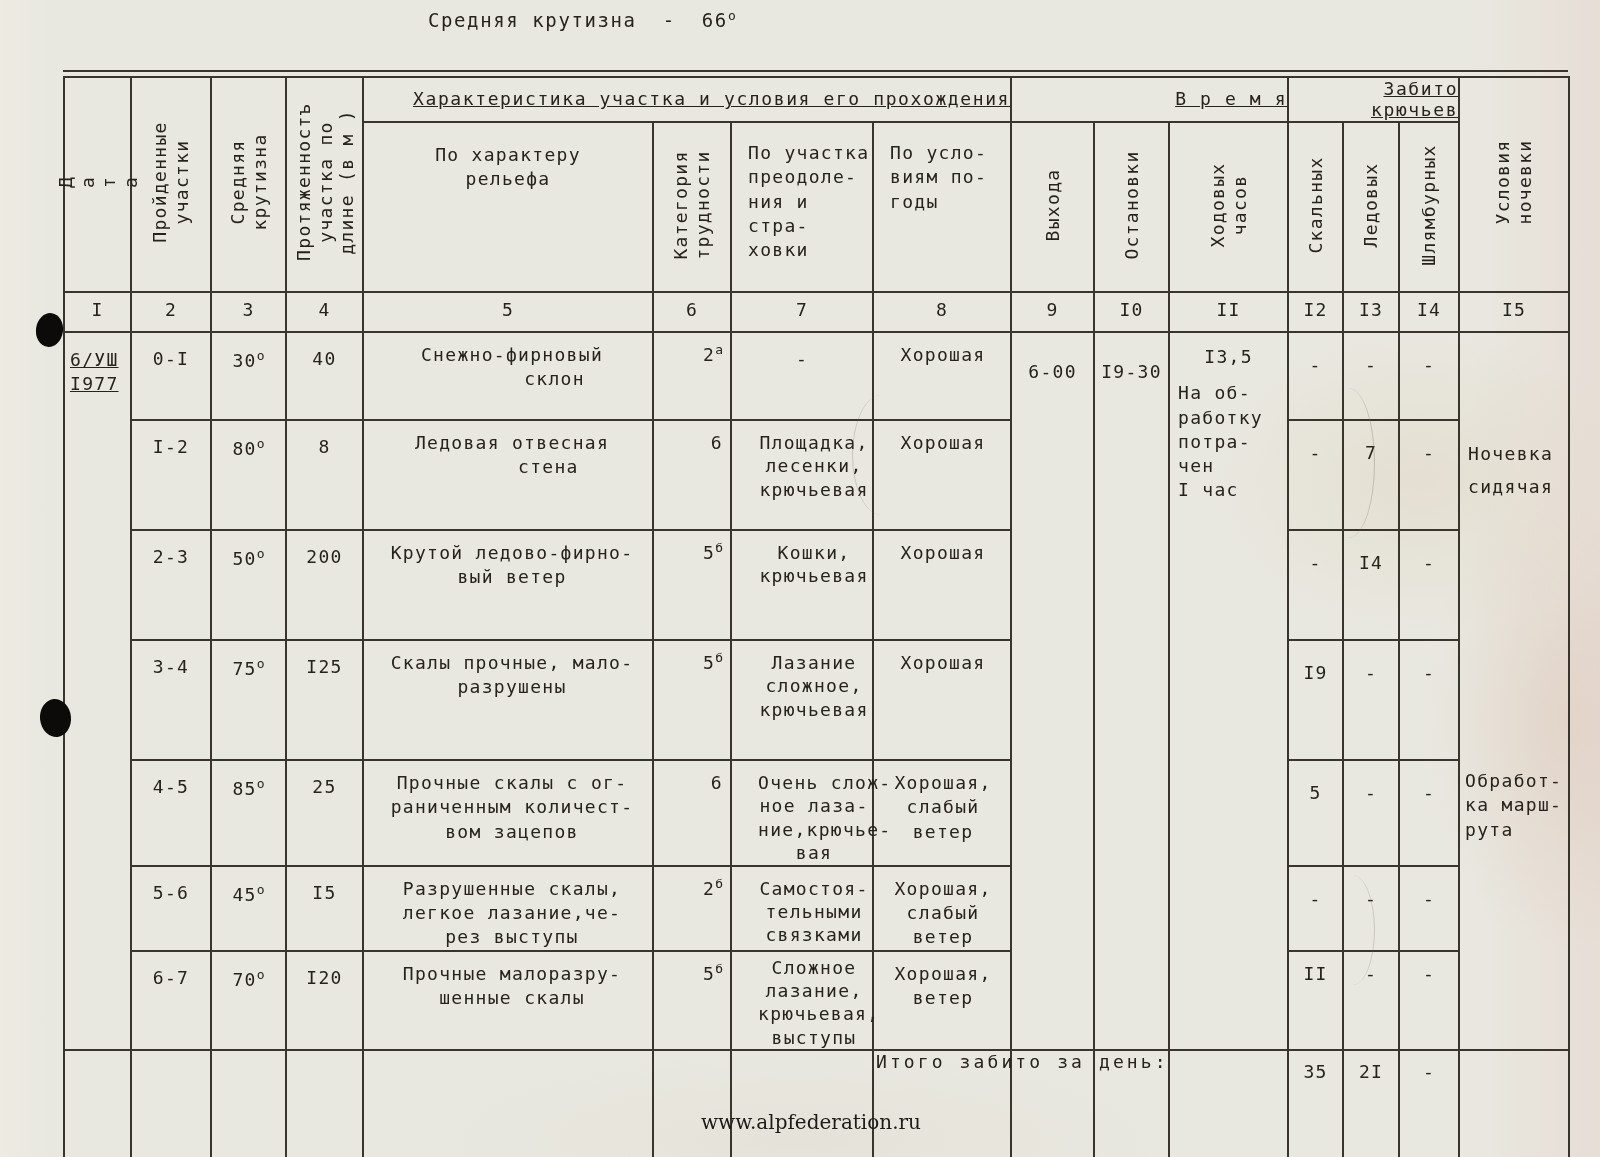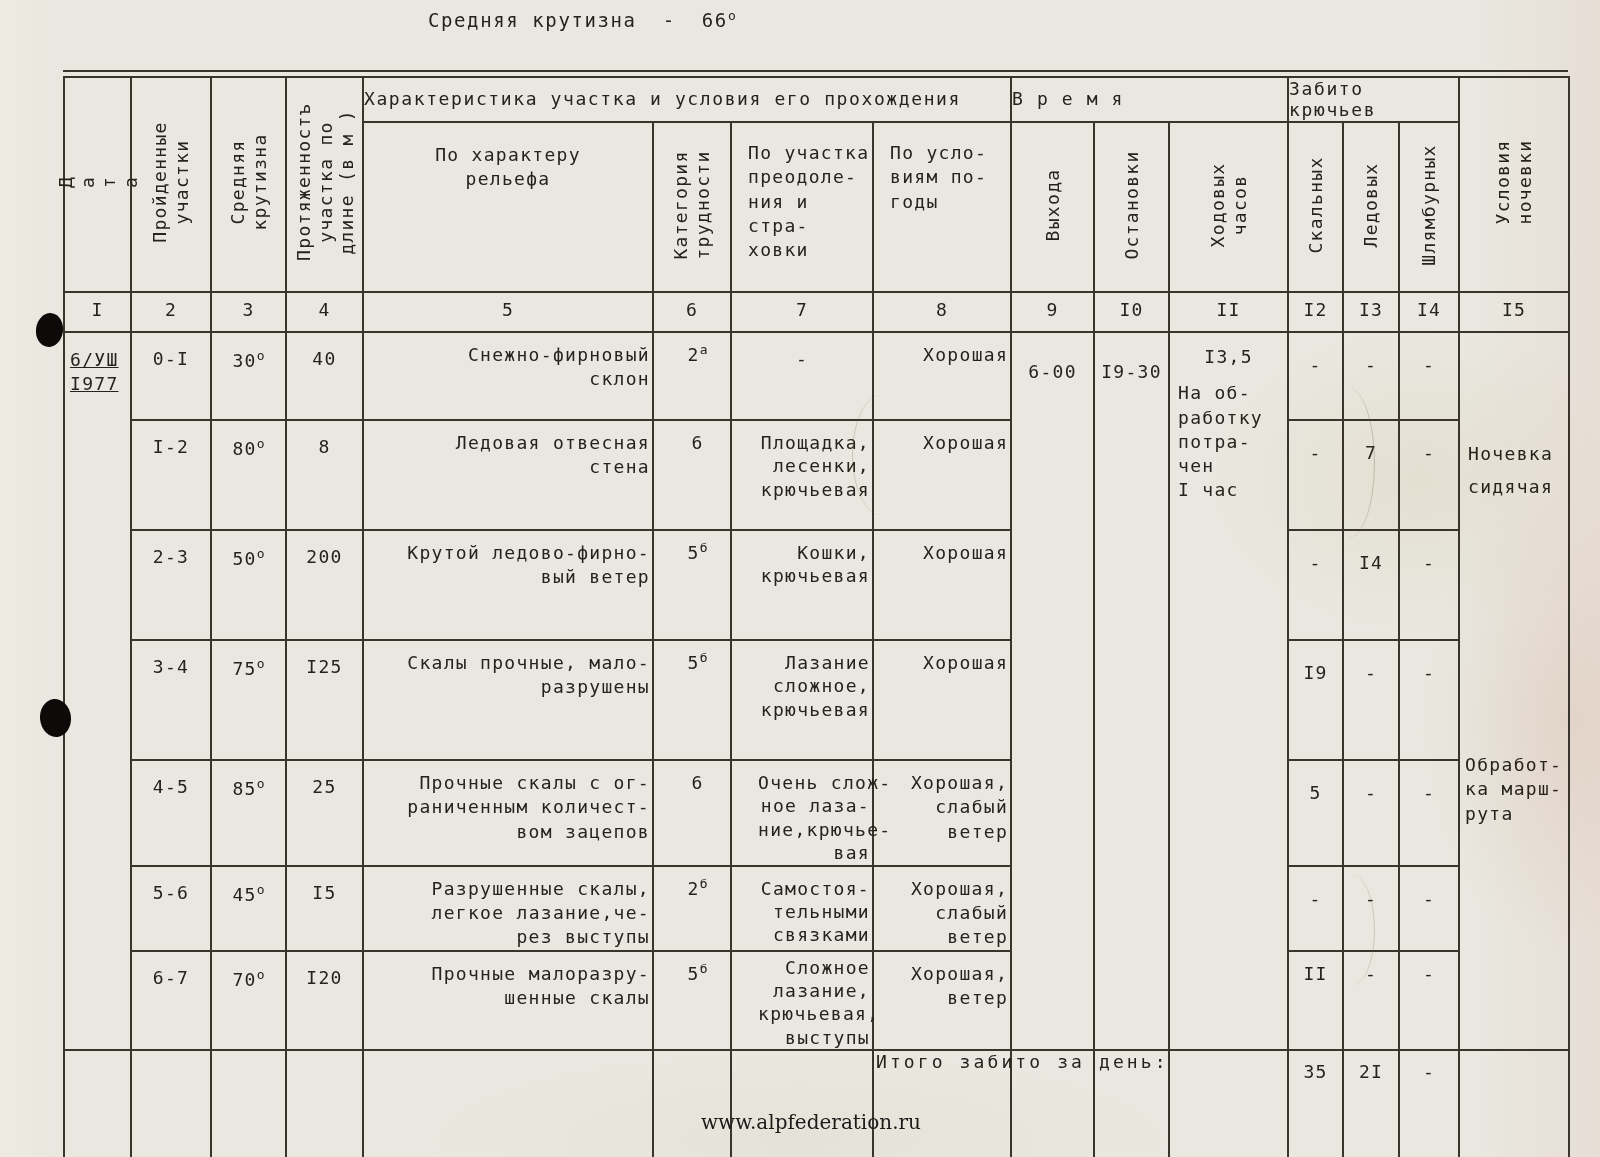--- a/index.html
+++ b/index.html
@@ -29,47 +29,47 @@
     position:absolute;left:63px;top:76px;
     border-collapse:collapse;table-layout:fixed;width:1505px;
     font-size:18px;line-height:1.35;letter-spacing:1.3px;
   }
   td,th{
     border:2px solid #3a352c;padding:0;vertical-align:top;
     font-weight:normal;font-size:18px;overflow:visible;
   }
   tr.total-row td{border-bottom:none;}
   
-  th.gh{vertical-align:middle;text-align:left;letter-spacing:1.6px;white-space:pre-line;line-height:1.15;}
+  th.gh{vertical-align:middle;text-align:right;letter-spacing:1.6px;white-space:pre-line;line-height:1.15;text-decoration:underline;}
   .rw{position:relative;width:100%;height:100%;}
   .rot{
     position:absolute;left:50%;top:50%;
     transform:translate(-50%,-50%) rotate(-90deg);
     white-space:pre-line;text-align:center;line-height:1.2;letter-spacing:1.3px;
   }
   .rw2{height:208px;} .rw1{height:164px;}
   th.hz{vertical-align:top;text-align:center;padding-top:20px;white-space:pre-line;}
   th.hzl{vertical-align:top;text-align:left;padding:18px 0 0 16px;white-space:pre-line;}
   td.num{text-align:center;padding-top:5px;}
   
   td.c{text-align:center;padding-top:14px;white-space:pre;}
-  td.l{text-align:right;padding:10px 2px 0 10px;white-space:pre;}
-  td.cat{text-align:center;padding:8px 1px 0 12px;}
+  td.l{text-align:center;padding:10px 2px 0 10px;white-space:pre;}
+  td.cat{text-align:right;padding:8px 7px 0 12px;}
   td.cat sup,td.c sup{font-size:13px;letter-spacing:0;}
   td.m{padding-left:26px;line-height:1.3;}
   td.w{padding-left:4px;margin-top:36px;}
   td.pit{text-align:center;padding-top:20px;}
   td.date{padding:15px 0 0 5px;white-space:pre;text-decoration:underline;}
   td.timecell{text-align:center;padding-top:27px;white-space:pre;}
   td.hours{padding:0;}
   .hv{text-align:center;padding-top:12px;}
   .hn{text-align:left;padding:12px 0 0 8px;white-space:pre;}
   td.notes{position:relative;}
   .note1{position:absolute;left:8px;top:104px;white-space:pre;line-height:1.85;}
-  .note2{position:absolute;left:5px;top:420px;white-space:pre;}
+  .note2{position:absolute;left:5px;top:436px;white-space:pre;}
   .total-label{
     position:absolute;left:876px;top:1051px;z-index:3;
     font-size:18px;letter-spacing:3.1px;white-space:pre;
   }
   .hole{position:absolute;background:#0c0b09;border-radius:50%;}
   .hole1{left:36px;top:313px;width:27px;height:34px;transform:rotate(8deg);}
   .hole2{left:40px;top:699px;width:31px;height:38px;transform:rotate(-6deg);}
   .crease1{position:absolute;left:1322px;top:388px;width:52px;height:150px;
     border-right:1px solid rgba(125,112,88,.35);border-radius:50%;}
   .crease2{position:absolute;left:852px;top:395px;width:58px;height:120px;

